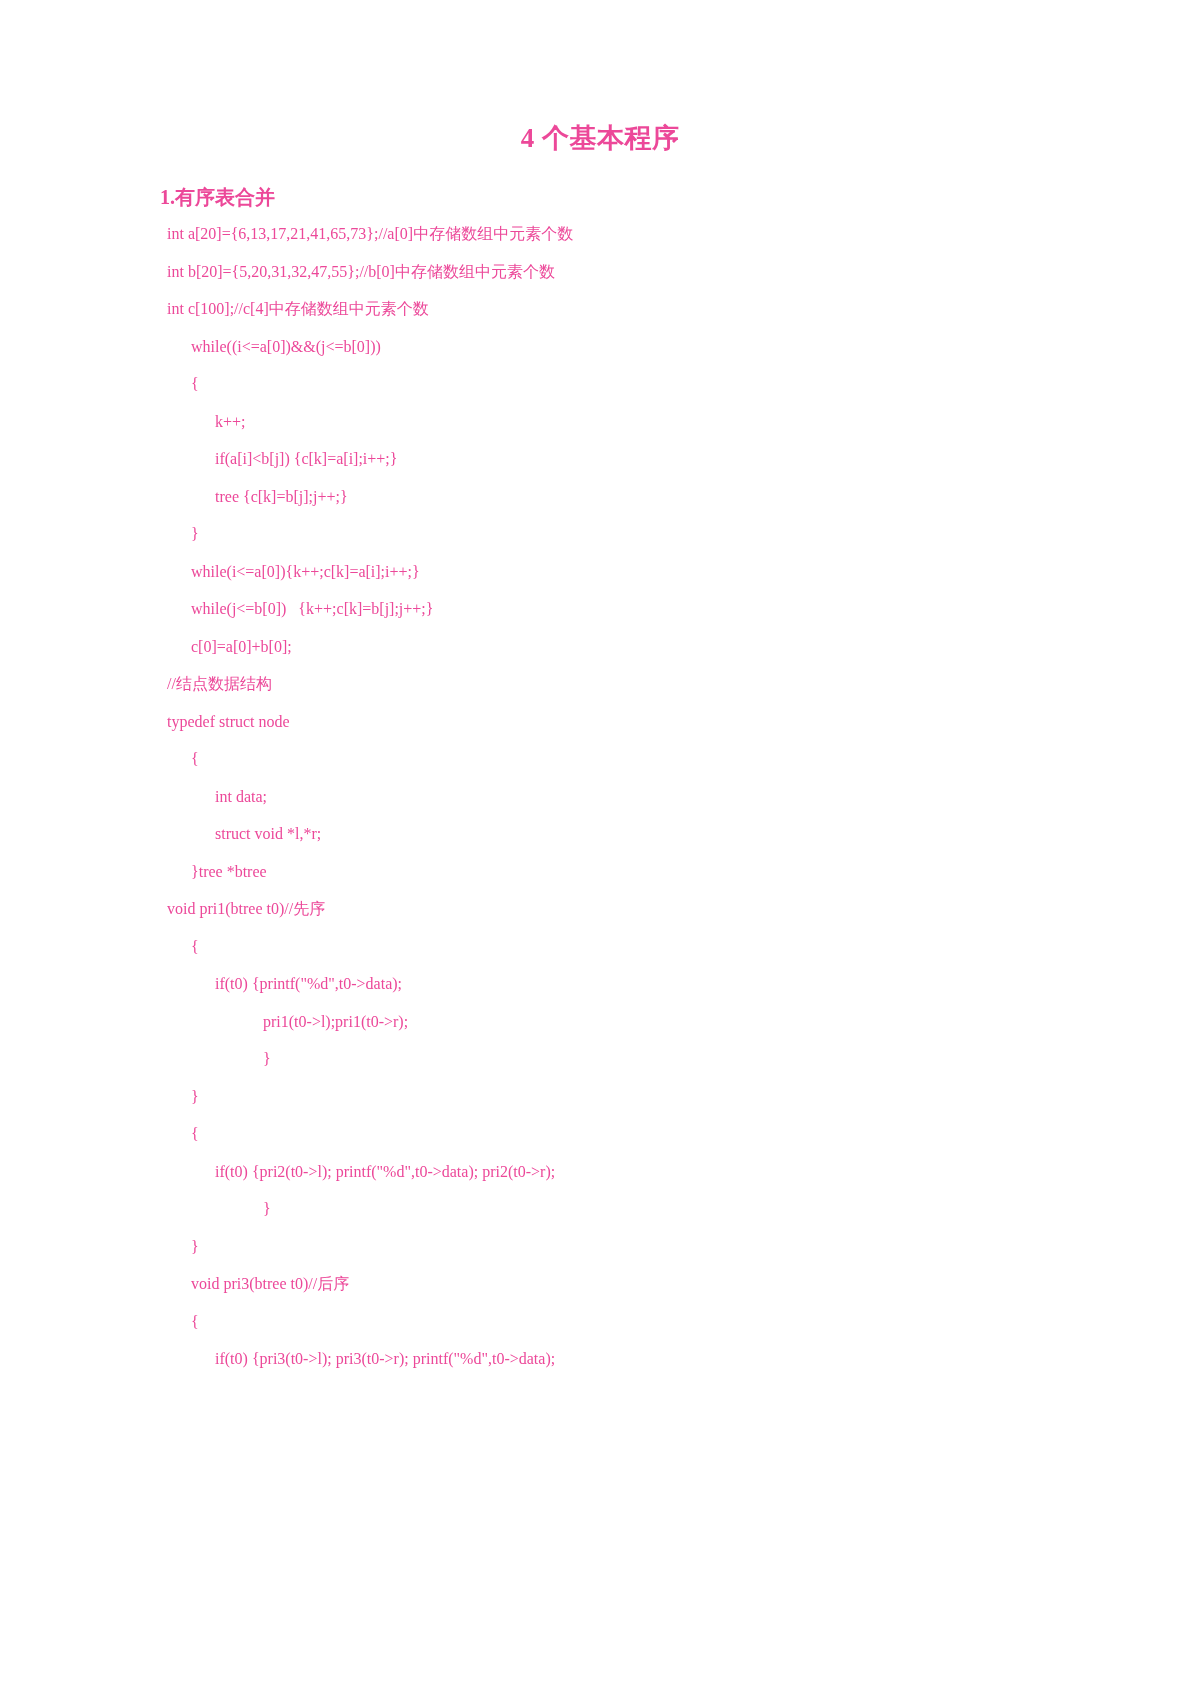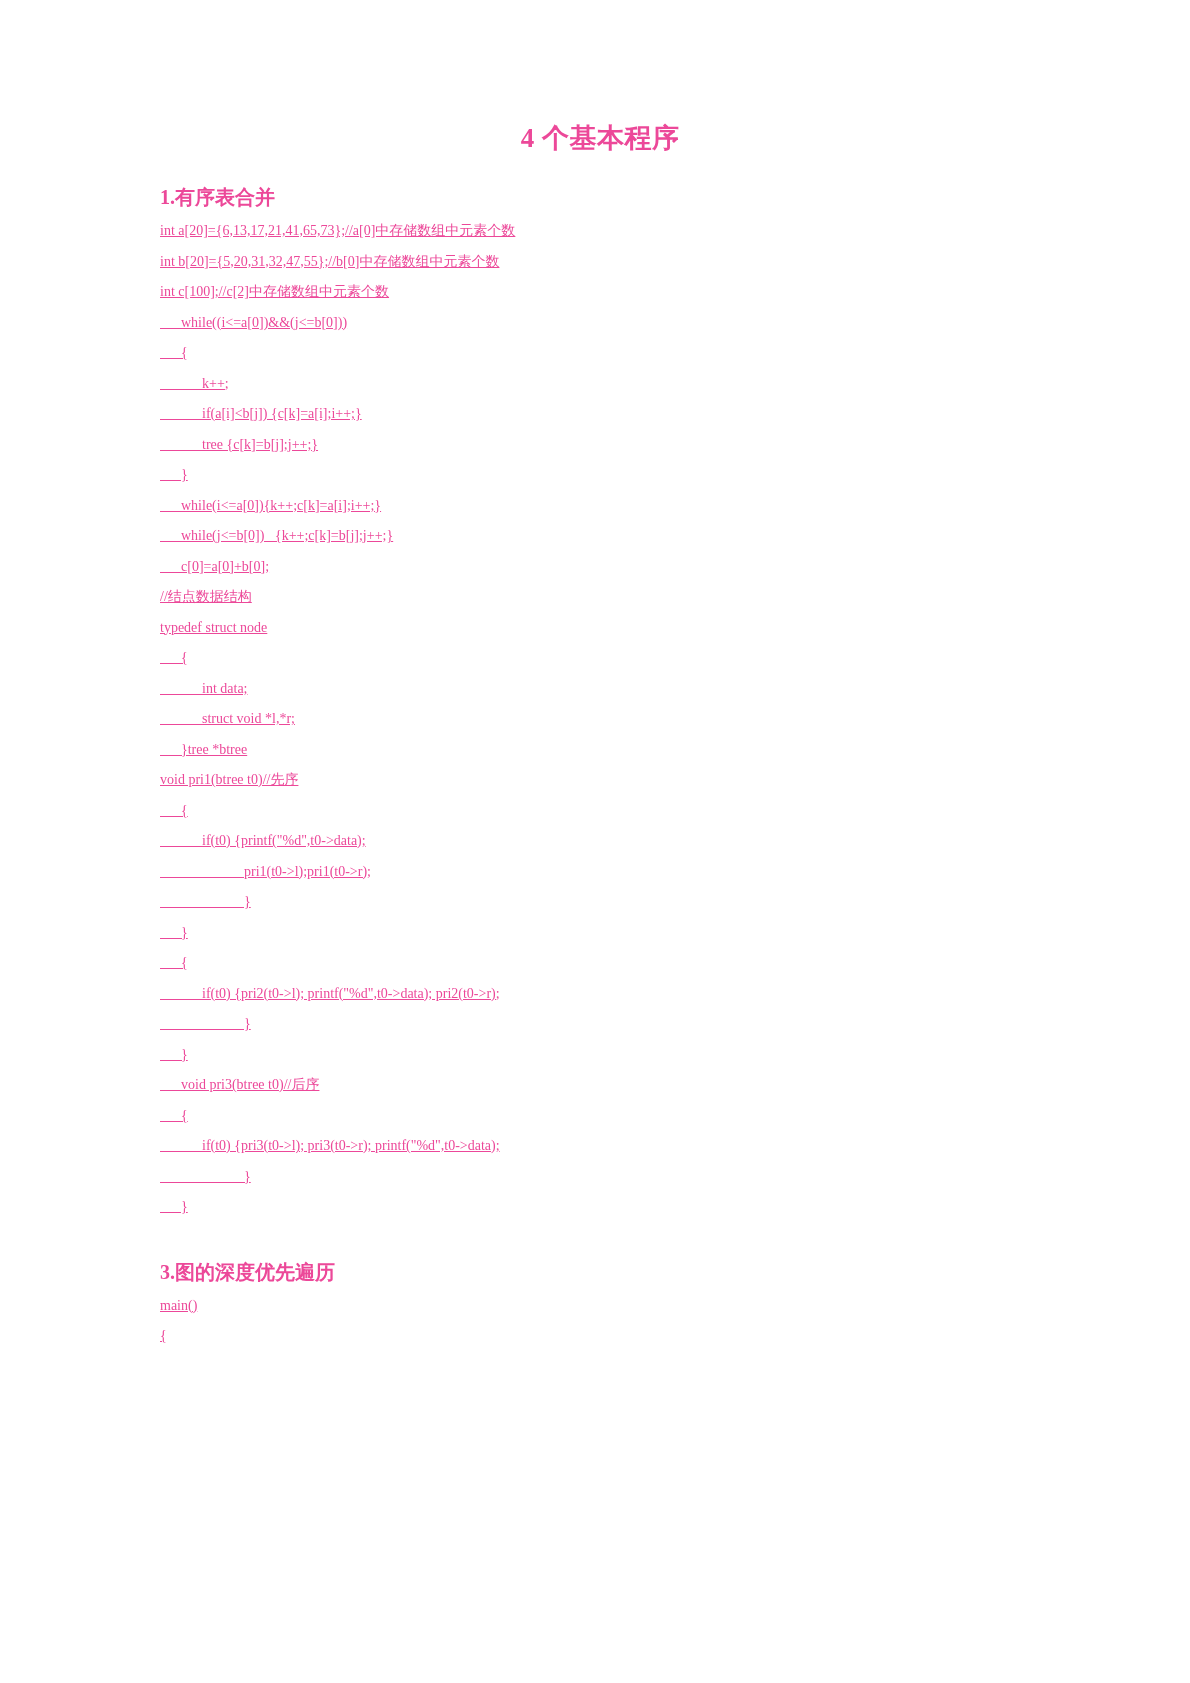--- a/index.html
+++ b/index.html
@@ -34,44 +34,43 @@
   .section-head {
     font-weight: bold;
     font-size: 20px;
     margin: 0 0 4px 0;
     line-height: 30px;
   }
   .section-head.spaced {
     margin-top: 34px;
   }
   .code-line {
-    font-size: 14px;
+    font-size: 16px;
     line-height: 30.5px;
     white-space: pre;
-    margin: 0;
-    text-decoration: underline;
+    margin: 7px;
   }
   .blk {
     margin: 0;
     padding: 0;
   }
 </style>
 </head>
 <body>
 
 <div class="page">
   <div class="content">
 
     <div class="doc-title">4 个基本程序</div>
 
     <div class="blk">
       <div class="section-head">1.有序表合并</div>
       <div class="code-line">int a[20]={6,13,17,21,41,65,73};//a[0]中存储数组中元素个数</div>
       <div class="code-line">int b[20]={5,20,31,32,47,55};//b[0]中存储数组中元素个数</div>
-      <div class="code-line">int c[100];//c[2]中存储数组中元素个数</div>
+      <div class="code-line">int c[100];//c[4]中存储数组中元素个数</div>
       <div class="code-line">      while((i&lt;=a[0])&amp;&amp;(j&lt;=b[0]))</div>
       <div class="code-line">      {</div>
       <div class="code-line">            k++;</div>
       <div class="code-line">            if(a[i]&lt;b[j]) {c[k]=a[i];i++;}</div>
       <div class="code-line">            tree {c[k]=b[j];j++;}</div>
       <div class="code-line">      }</div>
       <div class="code-line">      while(i&lt;=a[0]){k++;c[k]=a[i];i++;}</div>
       <div class="code-line">      while(j&lt;=b[0])   {k++;c[k]=b[j];j++;}</div>
       <div class="code-line">      c[0]=a[0]+b[0];</div>
     </div>

